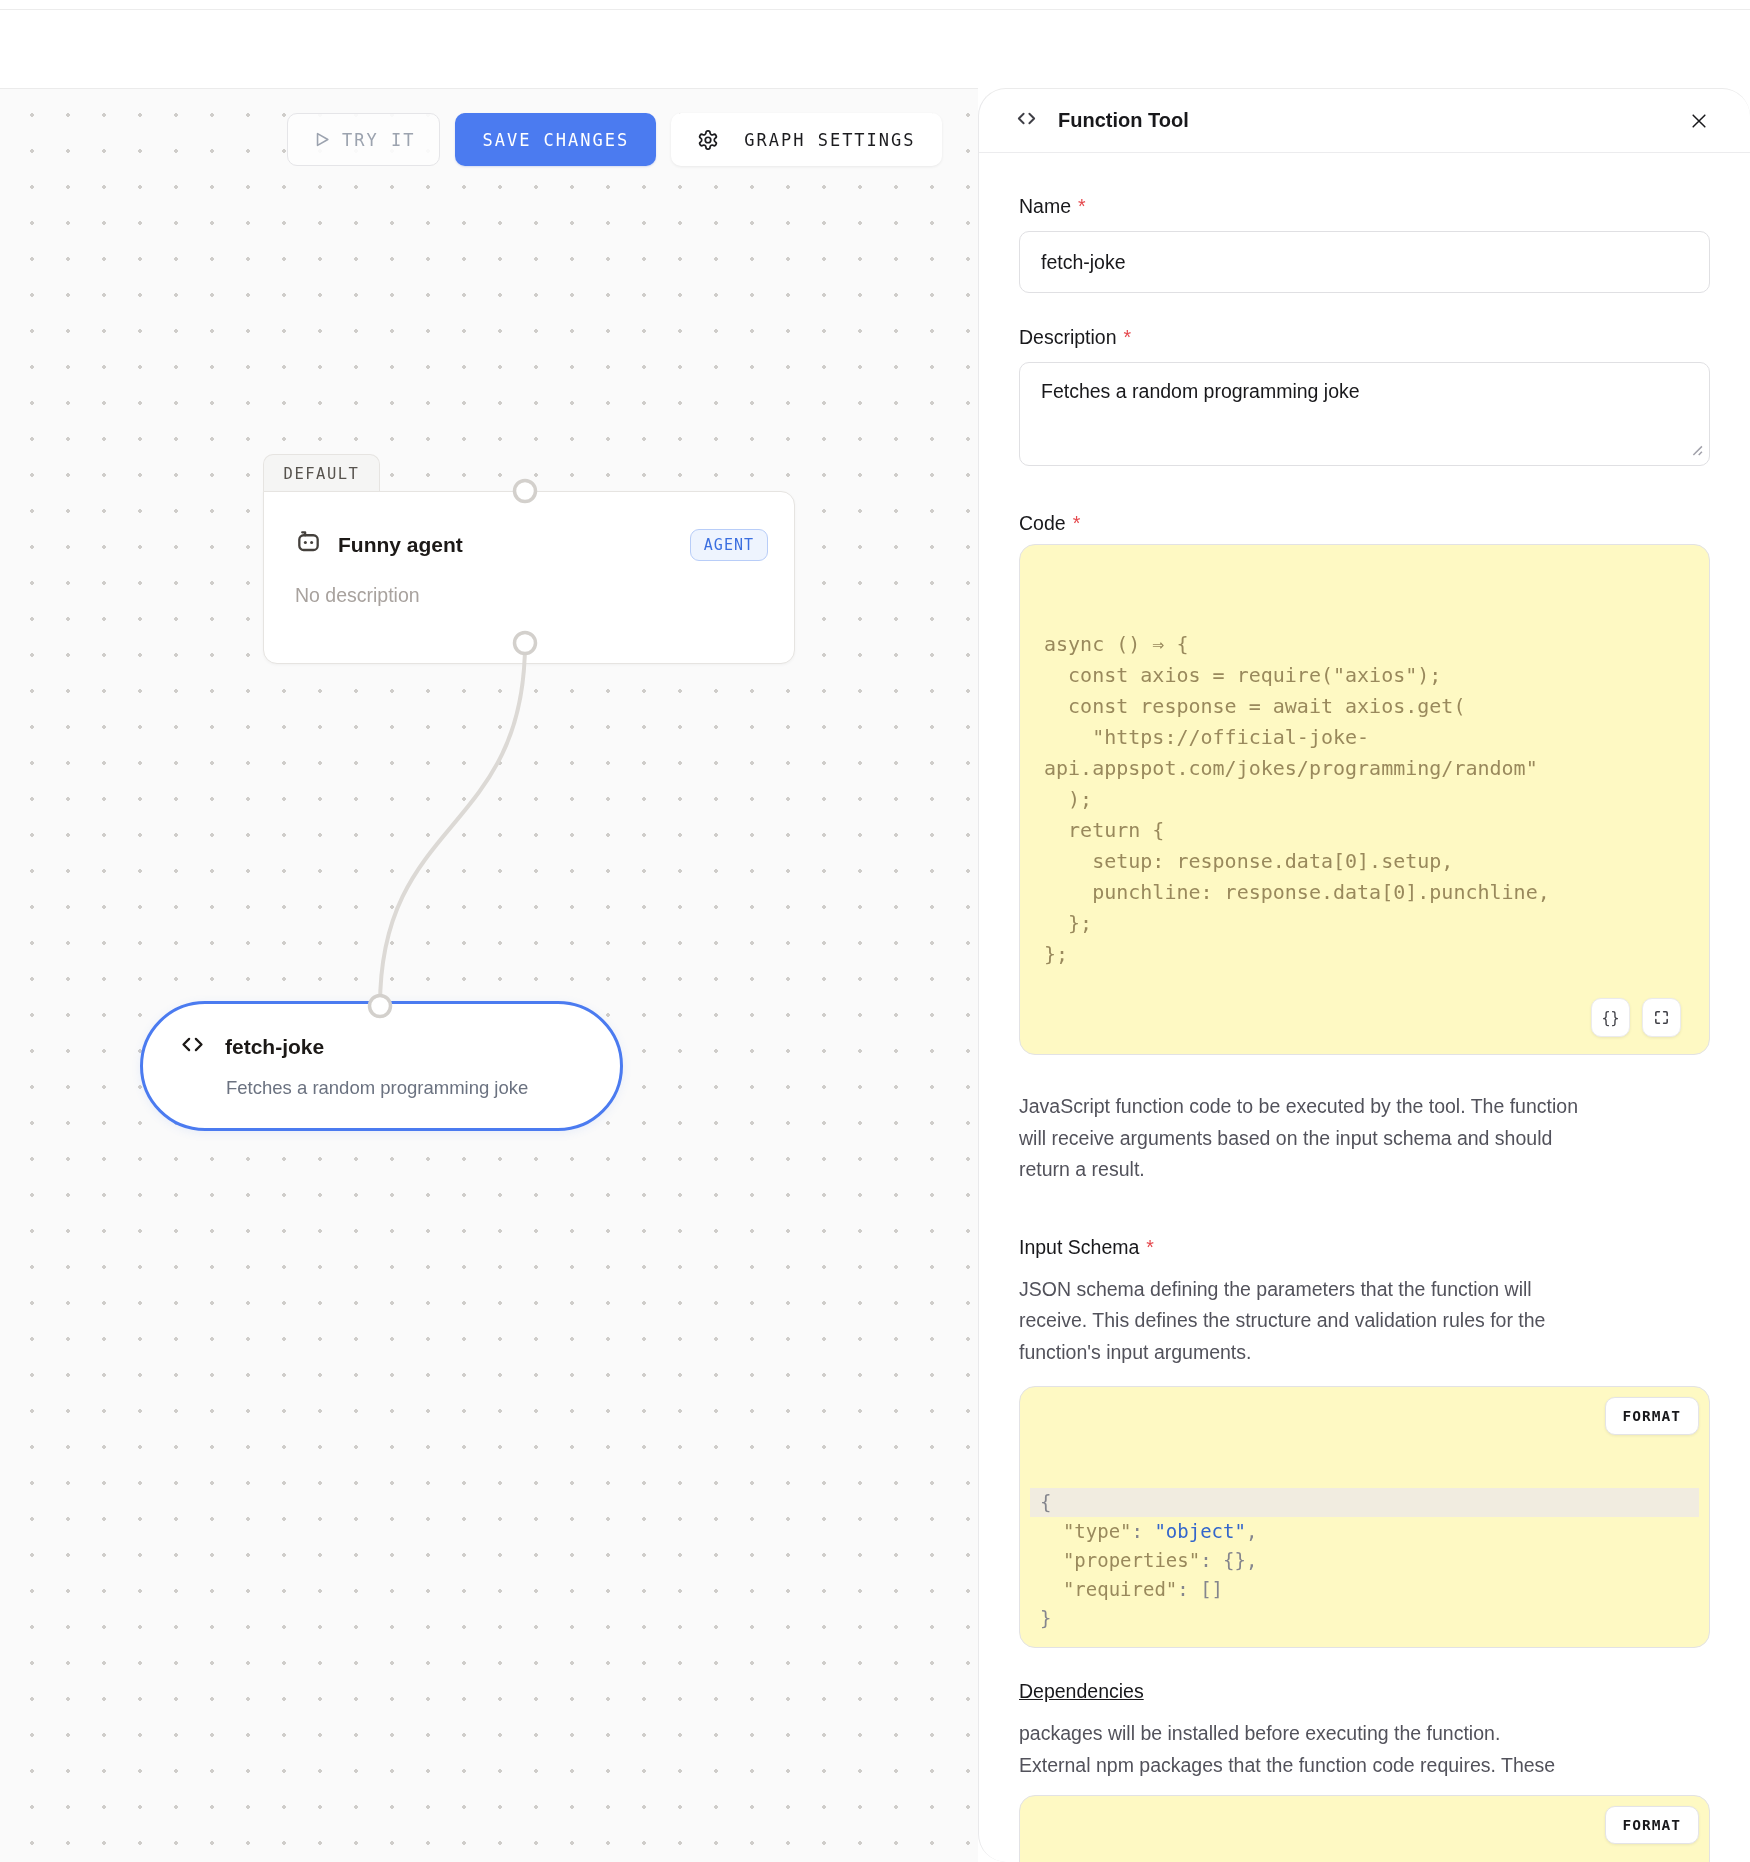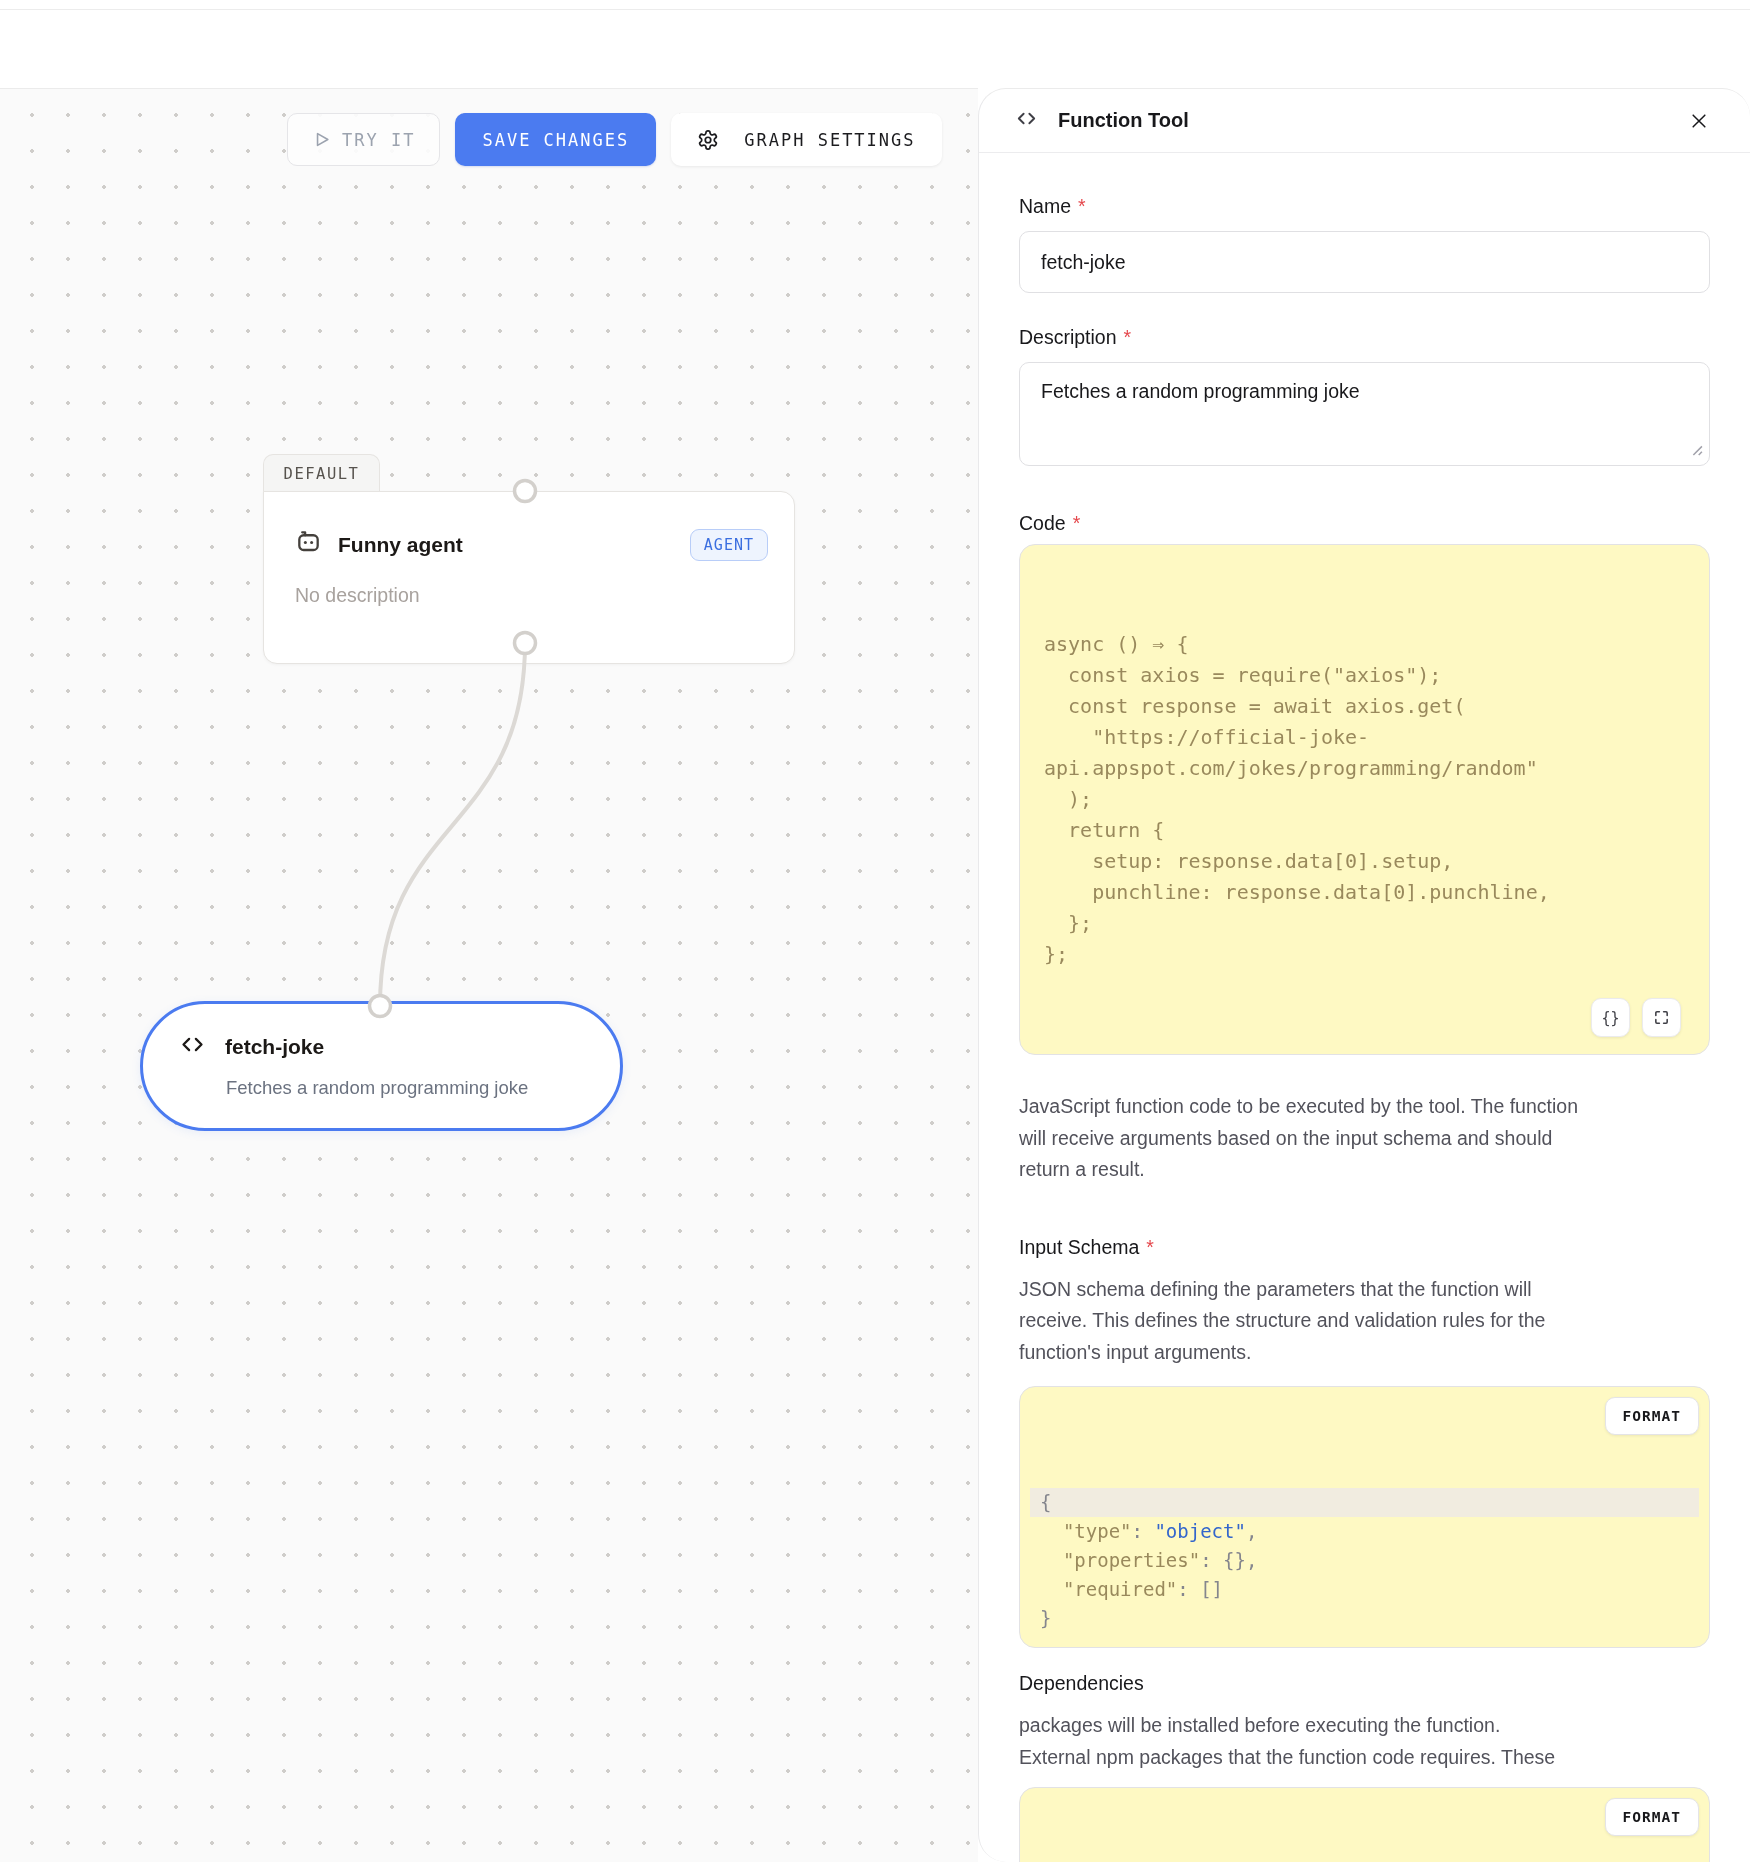--- a/index.html
+++ b/index.html
@@ -95,21 +95,21 @@
   .helper { font-size:19.5px; line-height:31.5px; color:#52525b; }
 
   .mt-fields { margin-top:12px; }
   .gap-desc  { margin-top:33px; }
   .gap-code  { margin-top:42px; }
   .mt-code-block { margin-top:8px; }
   .gap-help1 { margin-top:36px; }
   .gap-schema{ margin-top:50px; }
   .mt-help2  { margin-top:14px; }
   .mt-schema-block { margin-top:18px; }
-  .gap-deps  { margin-top:24px; }
+  .gap-deps  { margin-top:32px;text-decoration:underline; }
   .mt-help3  { margin-top:14px; }
   .mt-deps-block { margin-top:14px; }
 </style>
 </head>
 <body>
 
 <div class="top-strip">
   <div class="top-hairline"></div>
 </div>
 

